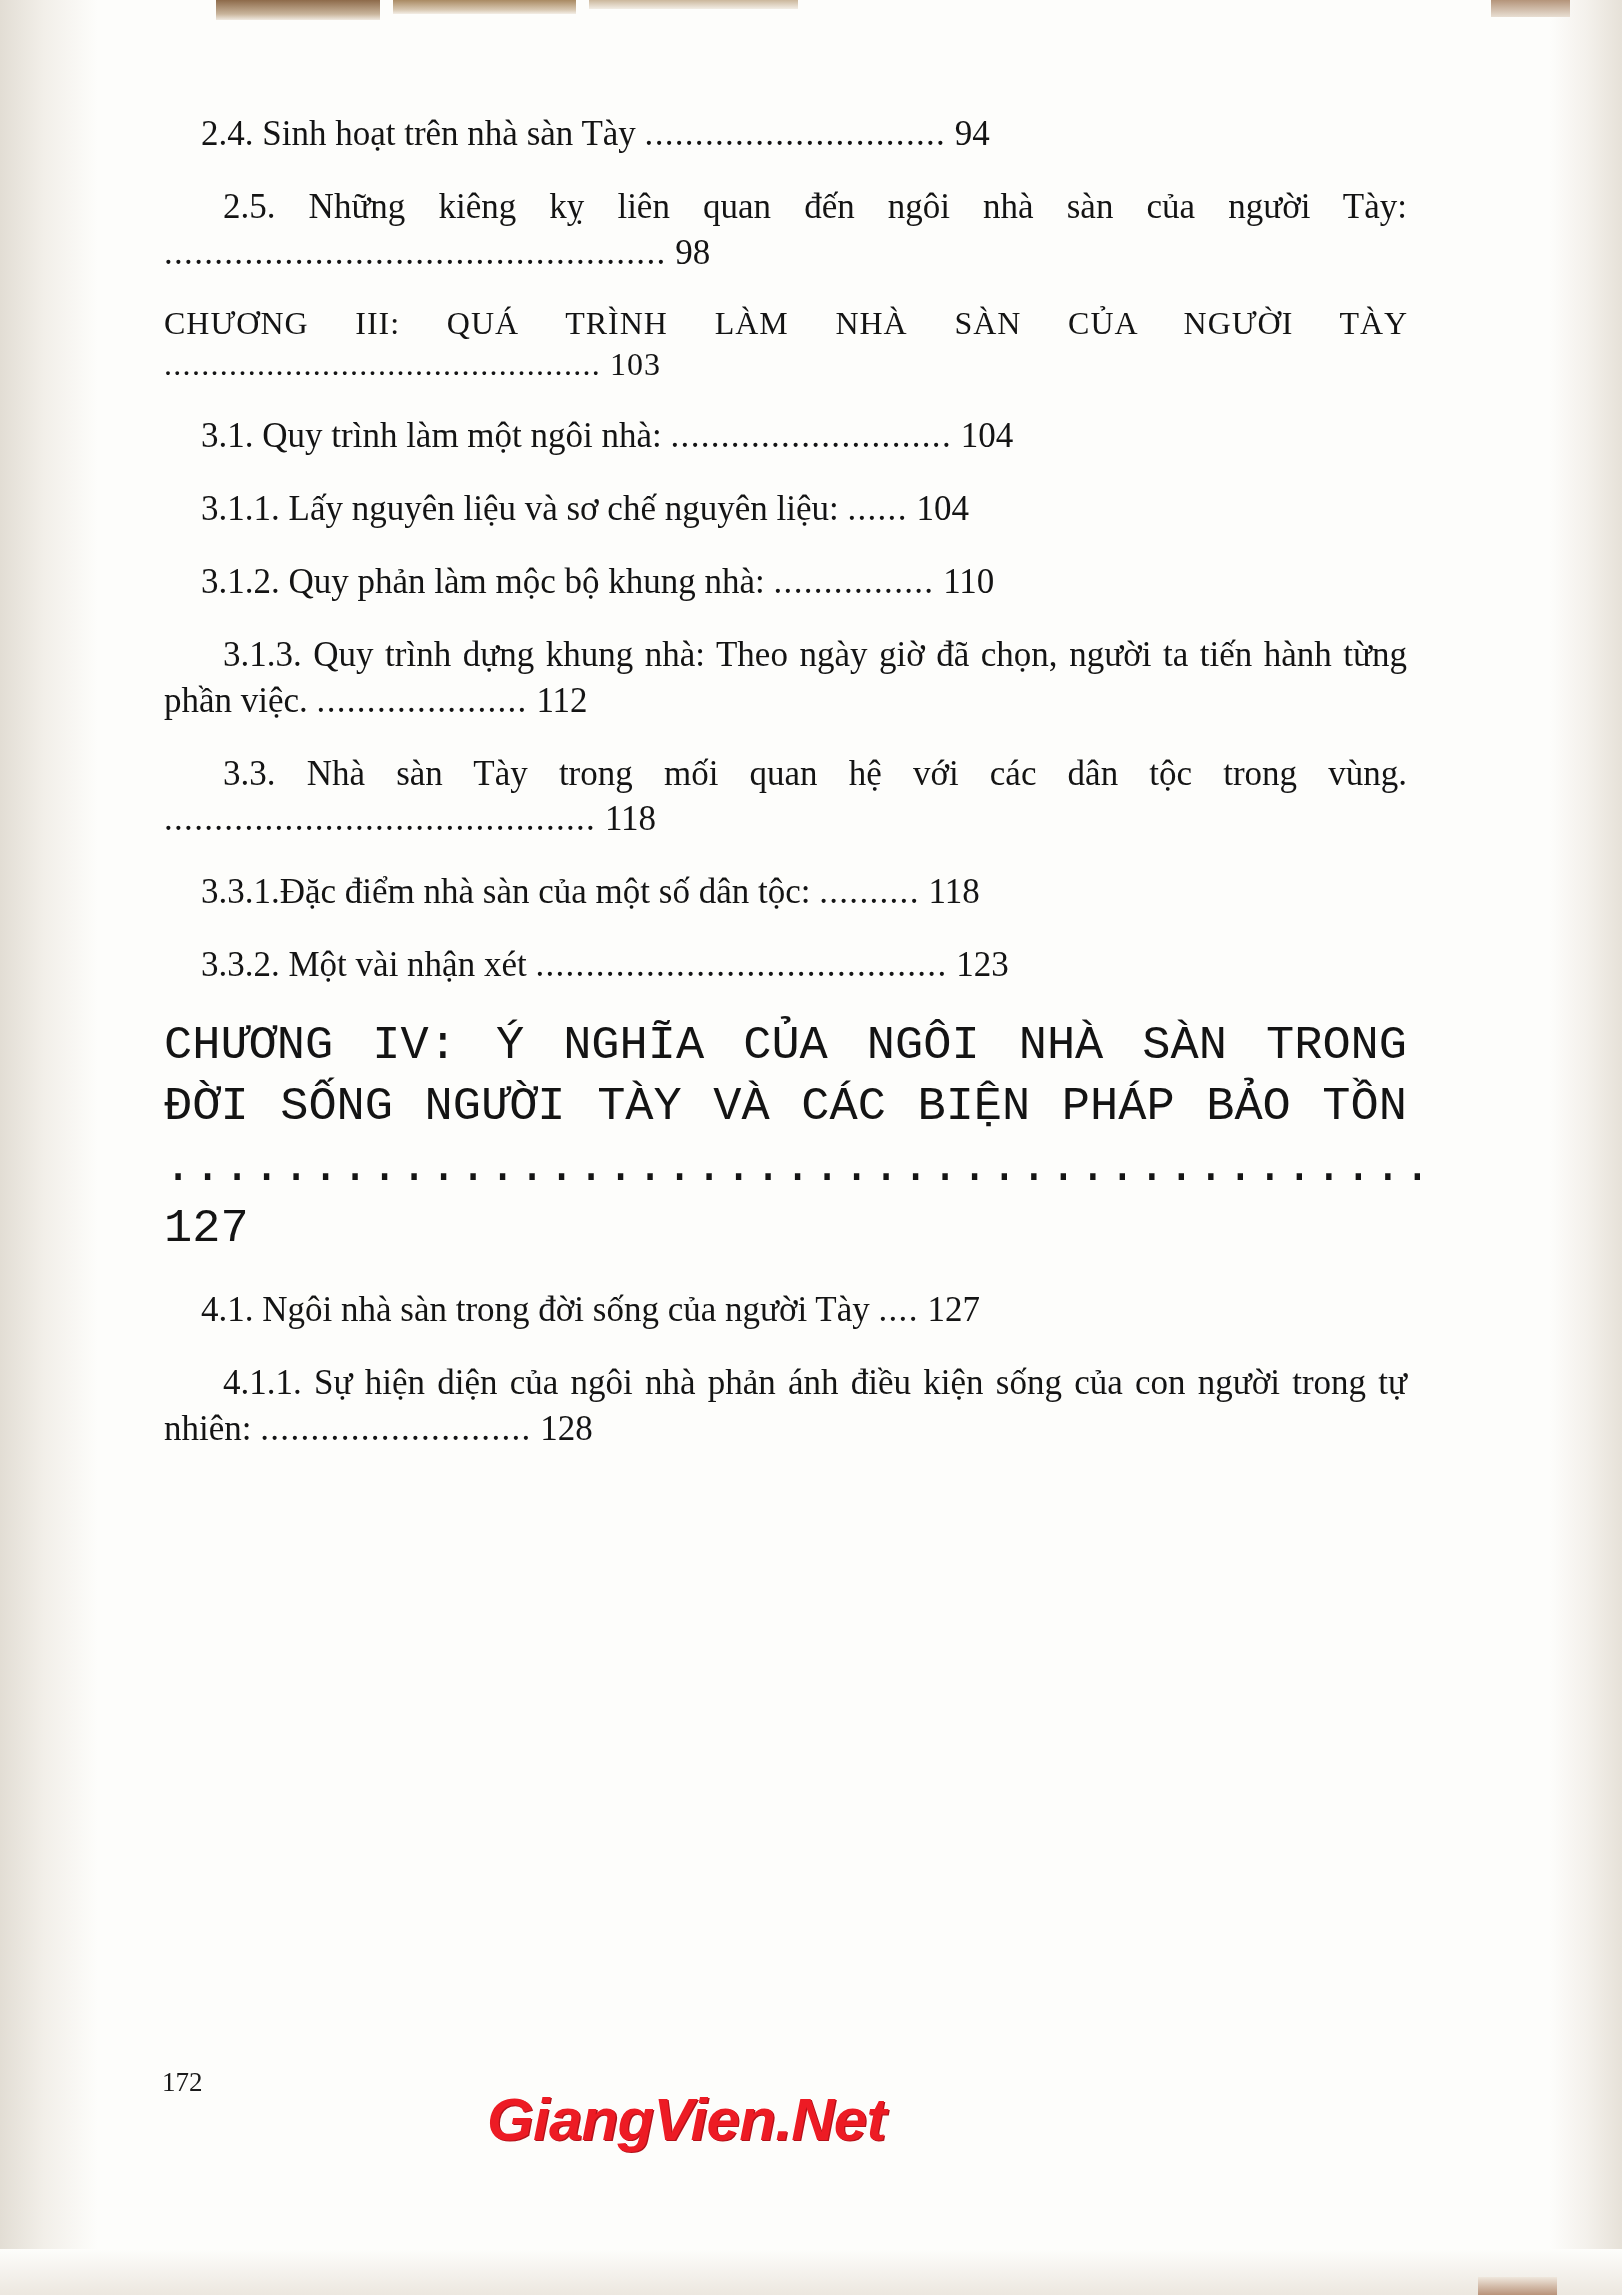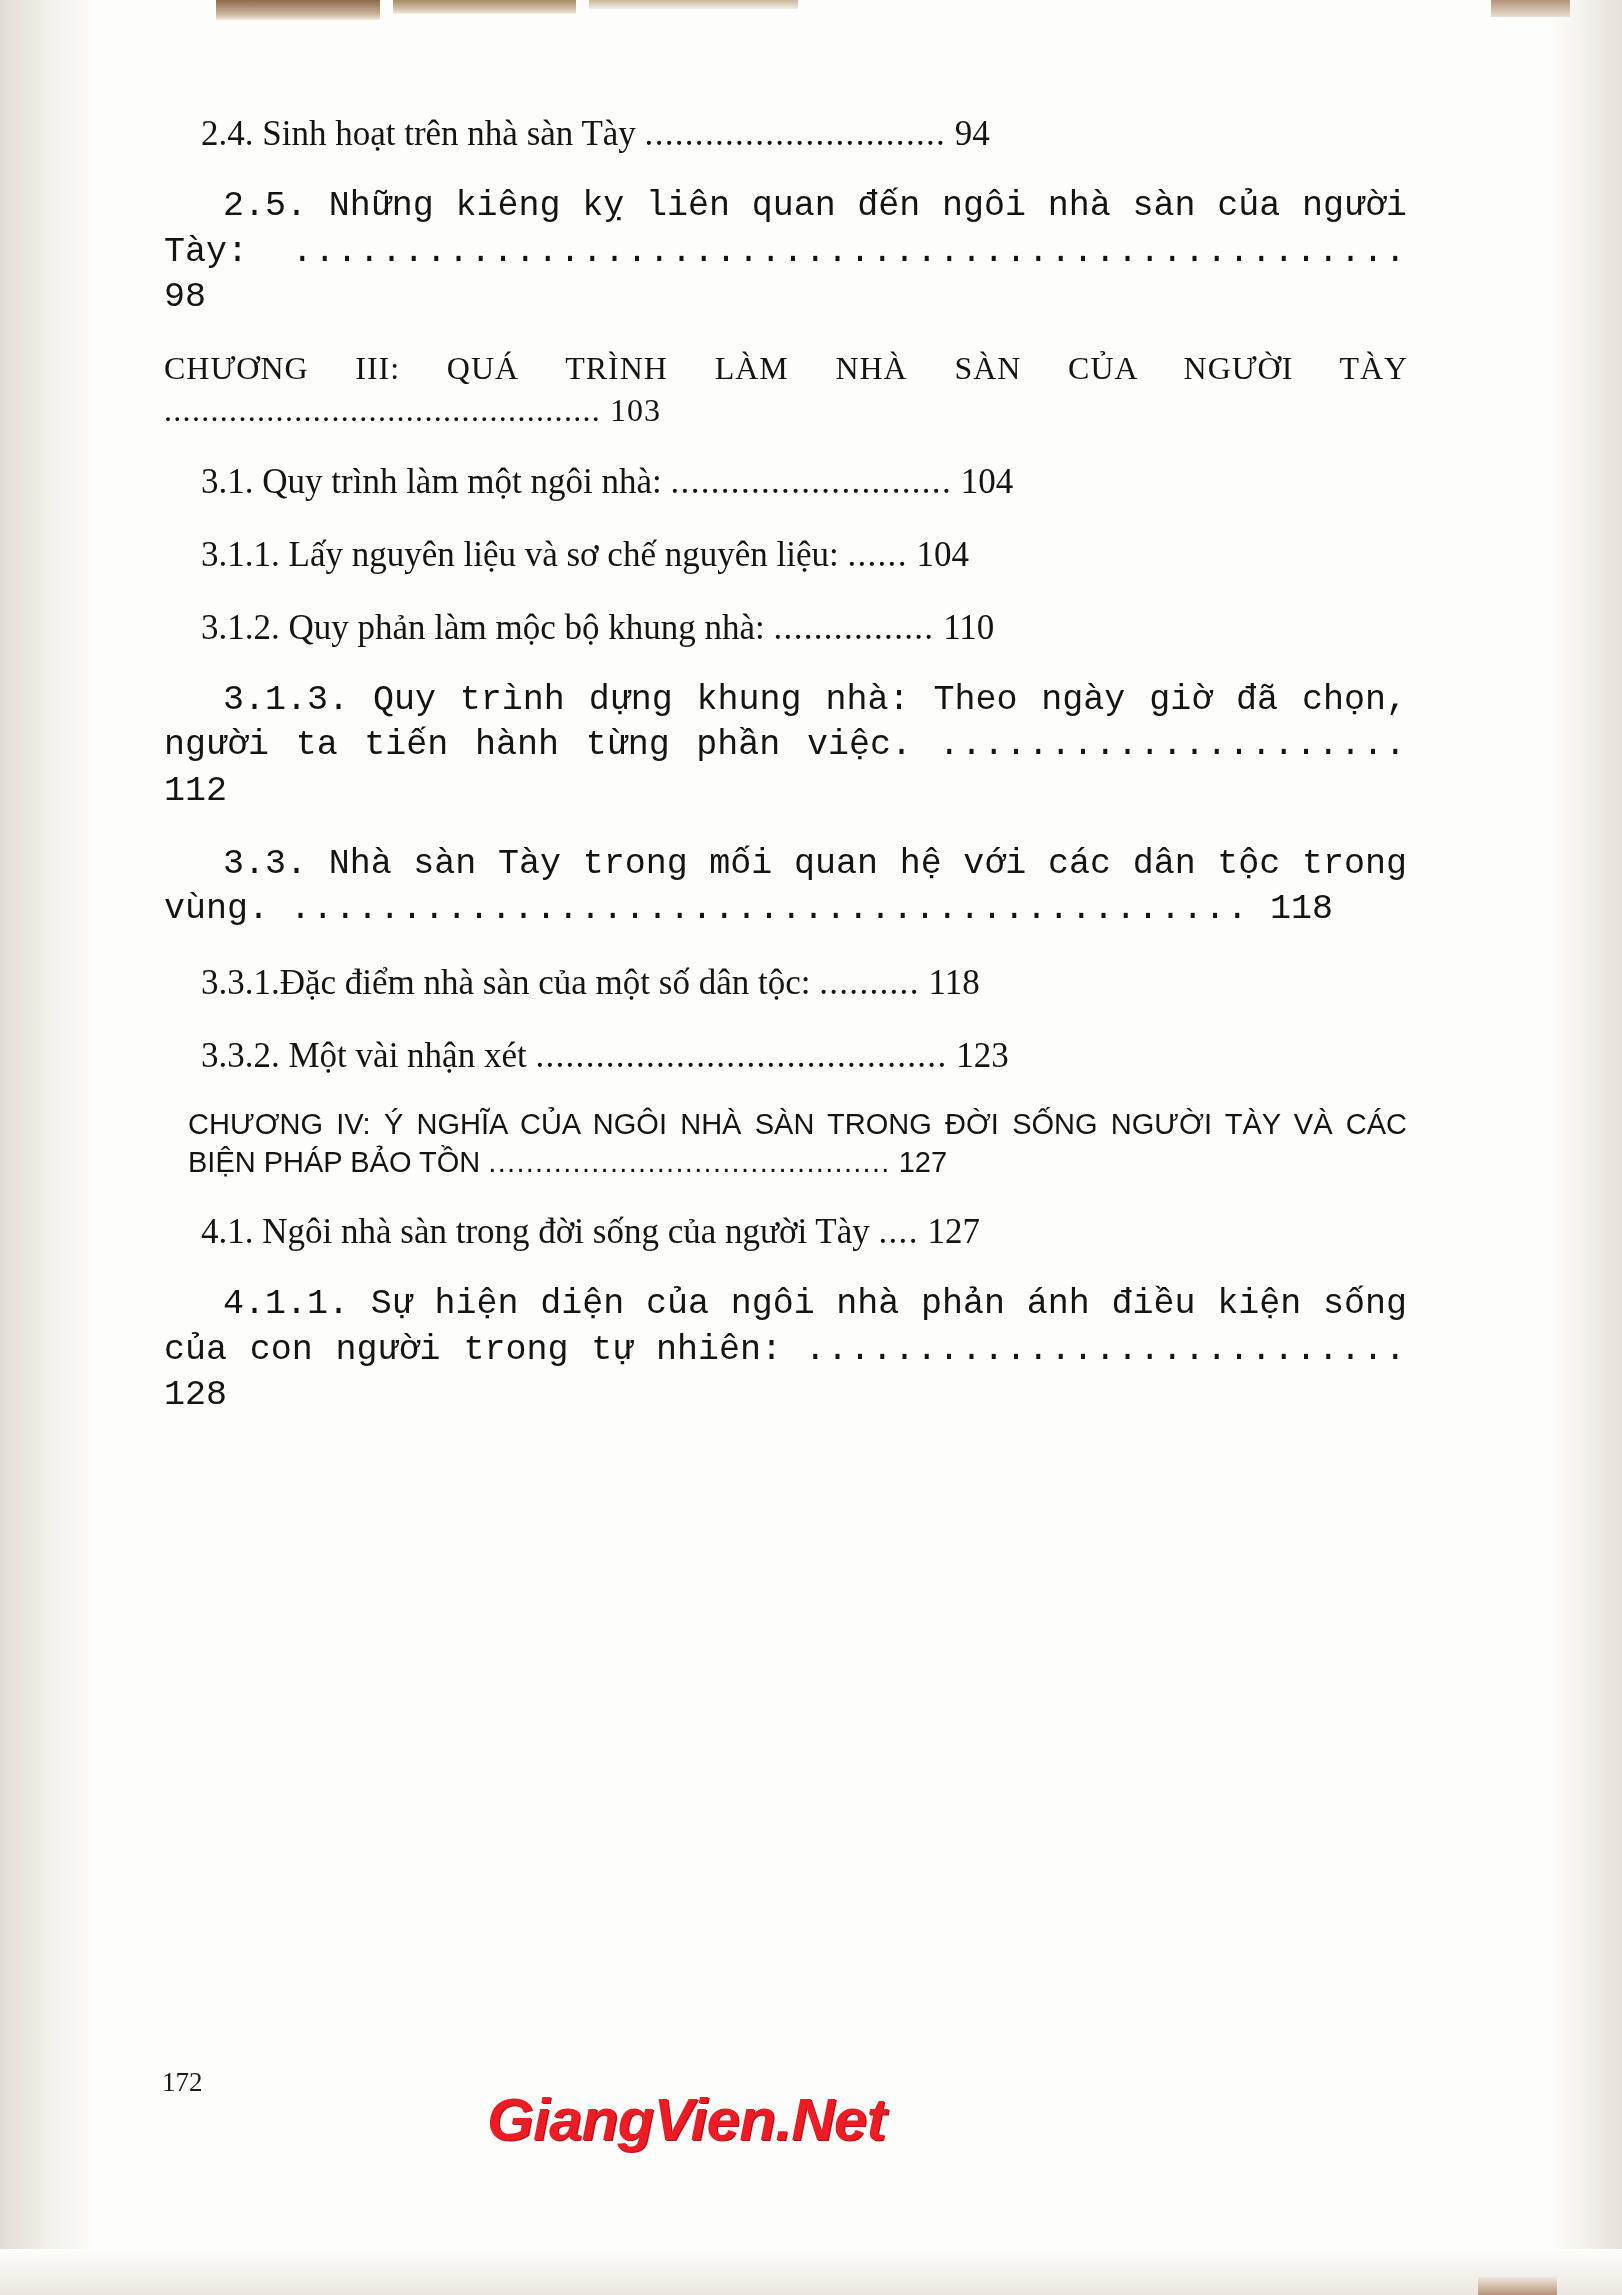--- a/index.html
+++ b/index.html
@@ -69,39 +69,38 @@
     position: relative;
     color: #141414;
     font-size: 35px;
     line-height: 1.30;
     margin-bottom: 27.5px;
     text-align: justify;
   }
 
   
   .indent-1 { text-indent: 37px; }
-  .indent-2 { text-indent: 59px; font-family: Liberation Mono, monospace; }
+  .indent-2 { text-indent: 59px; }
   .indent-0 { text-indent: 0; }
 
   
   .leader {
     letter-spacing: 1.3px;
   }
   .pg { white-space: nowrap; }
 
   .chapter {
     font-size: 32px;
     letter-spacing: 1px;
   }
   .chapter-iv {
-    font-family: Liberation Sans, sans-serif;
-    font-size: 29px;
+    font-family: Liberation Mono, monospace;
+    font-size: 47px;
     letter-spacing: 0px;
     line-height: 1.30;
-    margin-left: 24px;
   }
 
   .folio {
     position: absolute;
     left: 162px;
     top: 2067px;
     font-size: 27px;
     color: #1a1a1a;
   }
 

